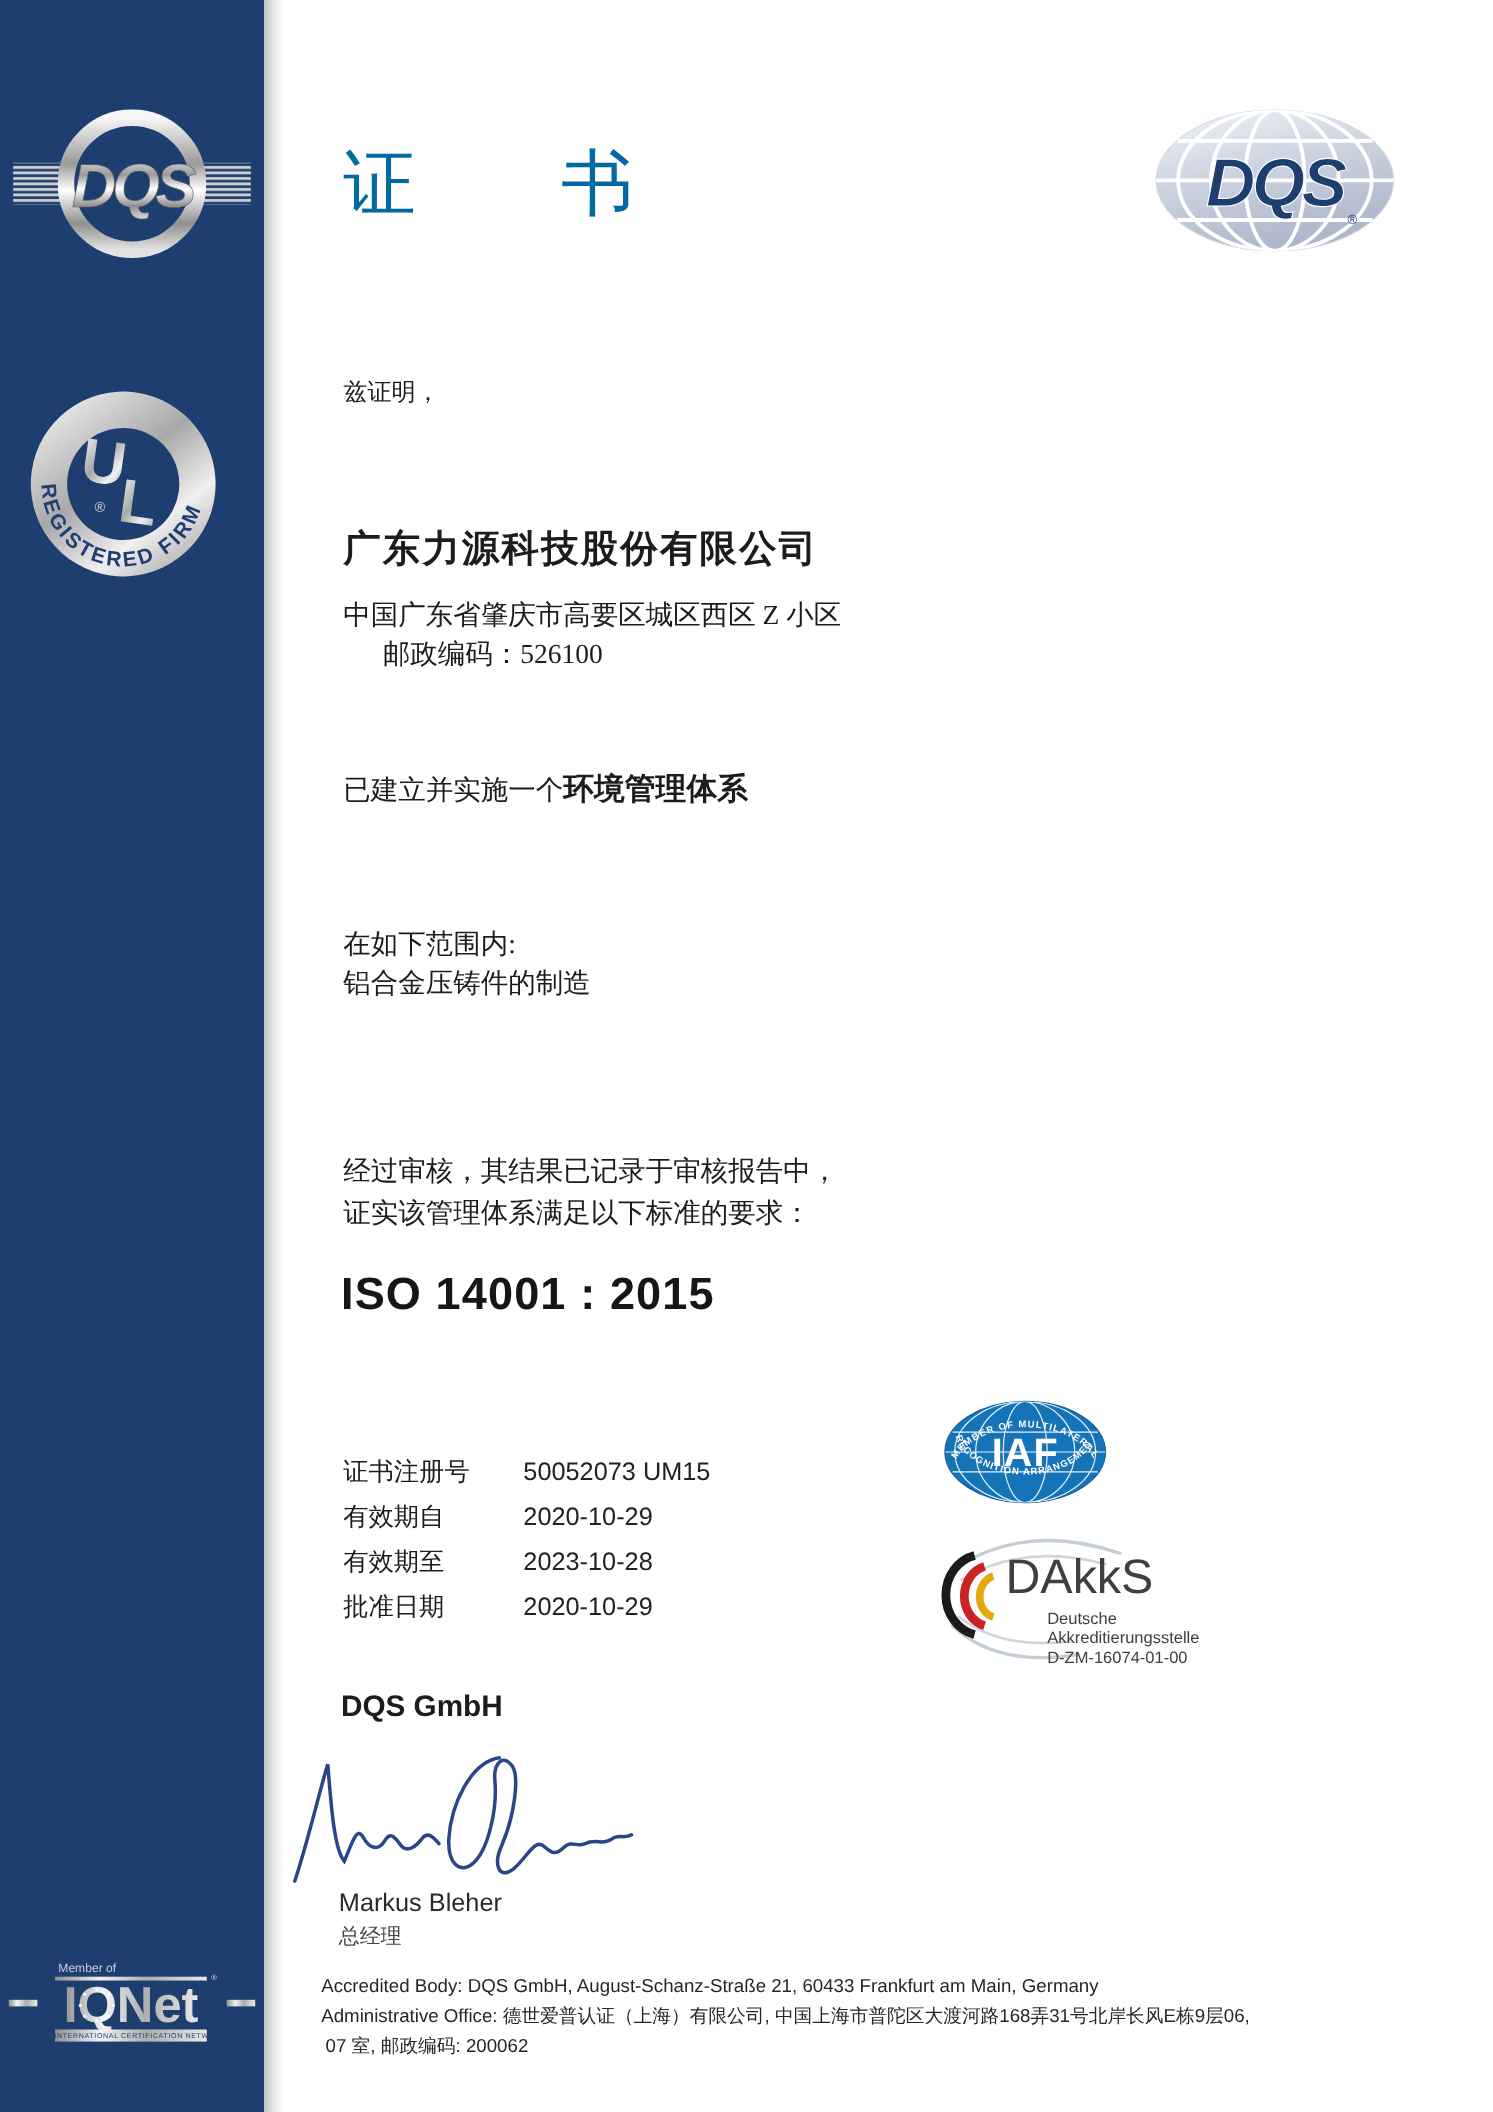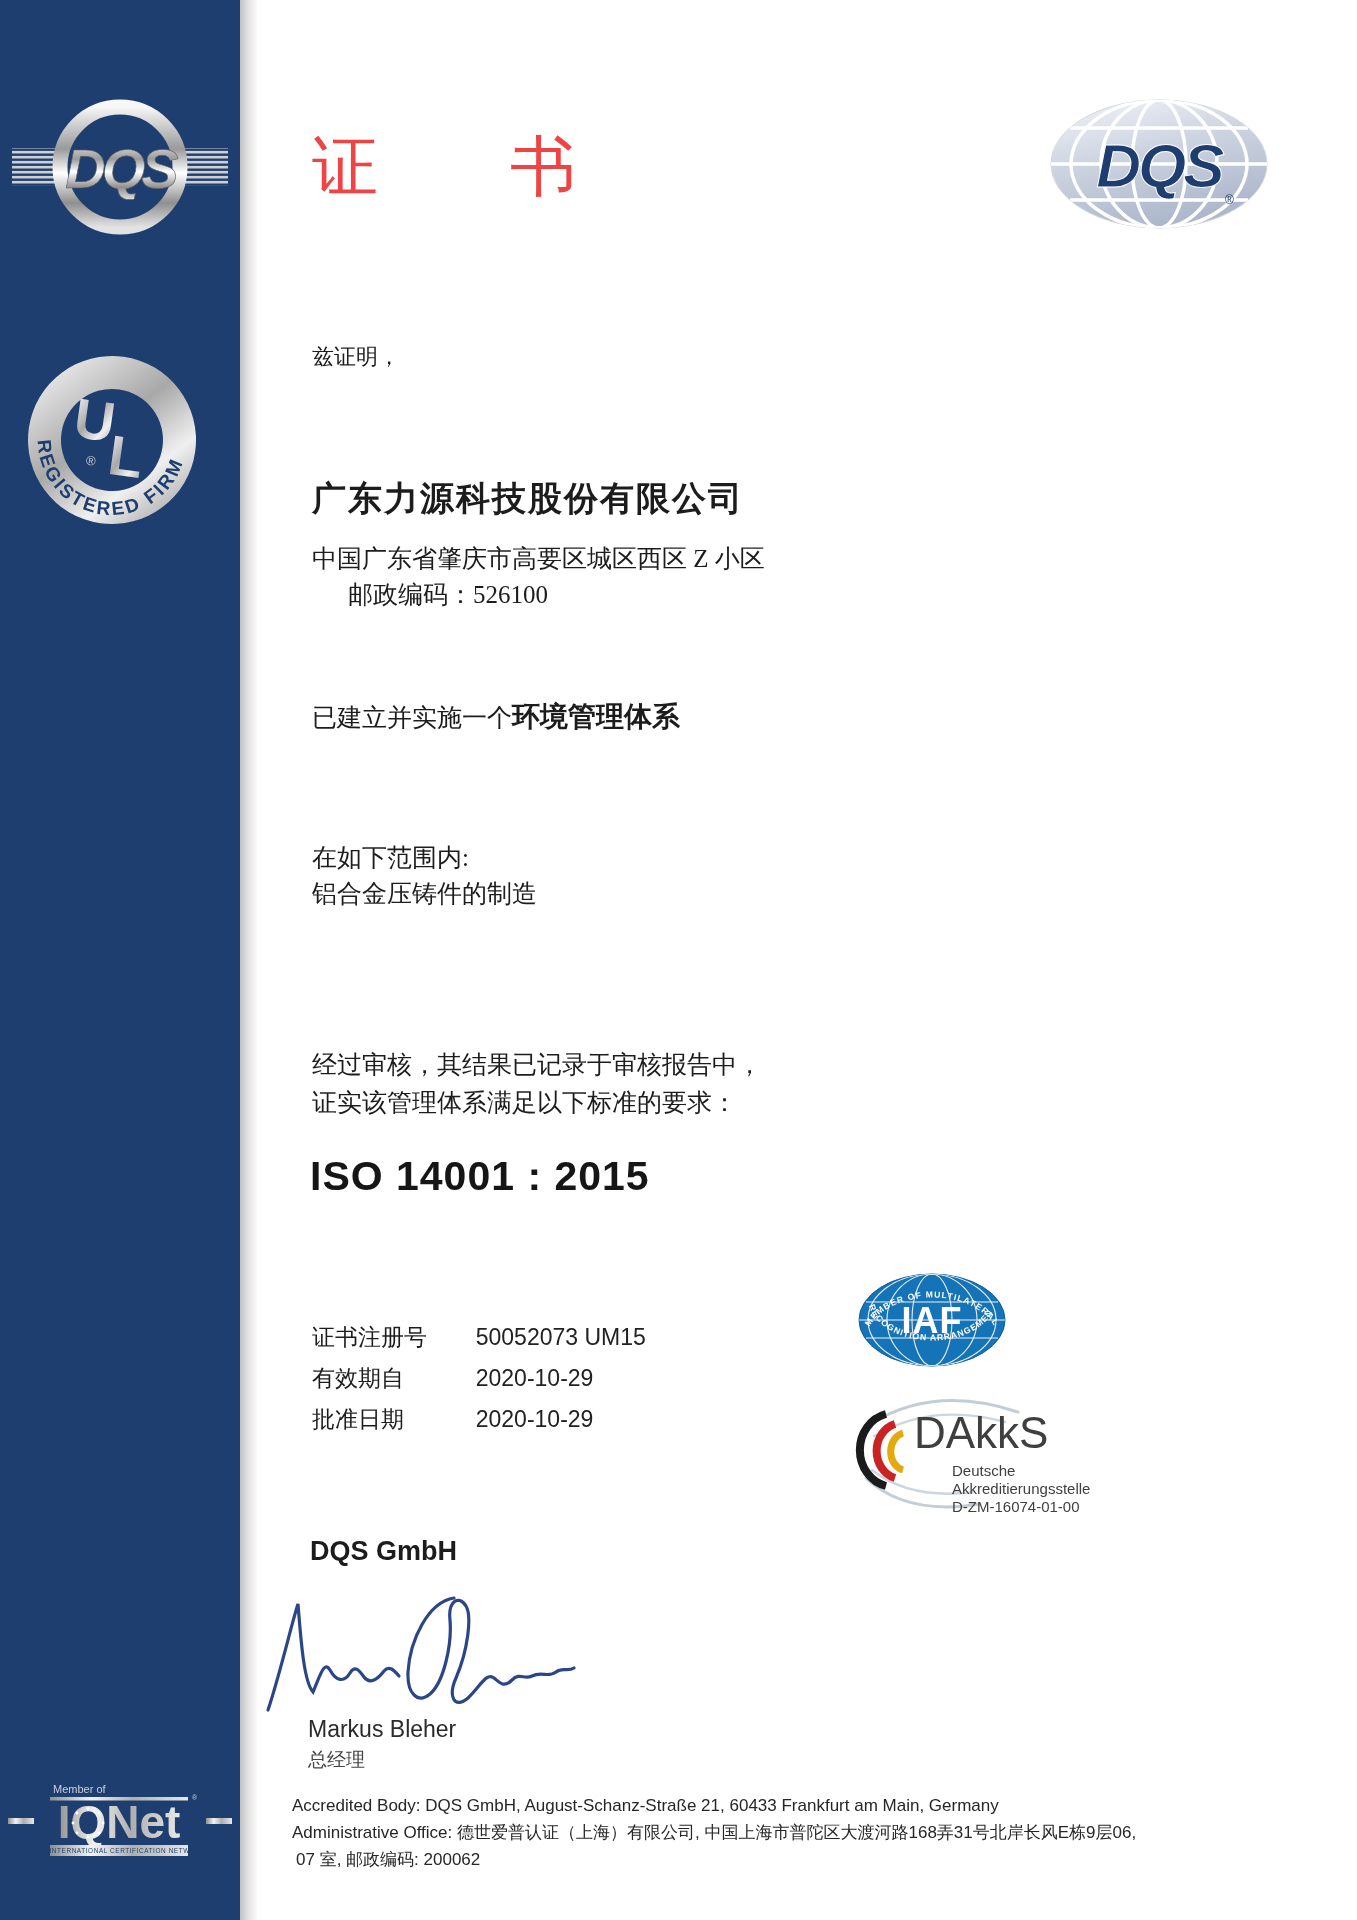--- a/index.html
+++ b/index.html
@@ -8,21 +8,21 @@
     background:#ffffff;
     font-family:"Liberation Serif","DejaVu Serif",serif;
     color:#1c1c1c;
   }
   .abs{position:absolute;}
   
   .band{left:0;top:0;width:240px;height:1920px;background:#1d3e6f;}
   .band-edge{left:240px;top:0;width:17px;height:1920px;
     background:linear-gradient(to right,#c2c2c2,#e7e7e7 55%,#fafafa);}
   
-  .title{left:312px;top:122px;font-size:66px;color:#ef4444;}
+  .title{left:312px;top:122px;font-size:66px;color:#0369a1;}
   .salutation{left:312px;top:342px;font-size:22px;}
   .company{left:312px;top:476px;font-size:34px;font-weight:600;letter-spacing:2px;}
   .addr1{left:312px;top:542px;font-size:25px;}
   .addr2{left:312px;top:578px;font-size:25px;margin-left:36px;}
   .statement{left:312px;top:698px;font-size:25px;}
   .statement .em{font-size:28px;font-weight:700;}
   .scope-intro{left:312px;top:841px;font-size:25px;}
   .scope{left:312px;top:877px;font-size:25px;}
   .audit1{left:312px;top:1048px;font-size:25px;}
   .audit2{left:312px;top:1086px;font-size:25px;}
@@ -164,20 +164,24 @@
 <div class="abs details">
   <div class="detail-row">
     <span class="detail-label">证书注册号</span>
     <span class="detail-value">50052073 UM15</span>
   </div>
   <div class="detail-row">
     <span class="detail-label">有效期自</span>
     <span class="detail-value">2020-10-29</span>
   </div>
   <div class="detail-row">
+    <span class="detail-label">有效期至</span>
+    <span class="detail-value">2023-10-28</span>
+  </div>
+  <div class="detail-row">
     <span class="detail-label">批准日期</span>
     <span class="detail-value">2020-10-29</span>
   </div>
 </div>
 
 <svg class="abs" style="left:856px;top:1272px;" width="152" height="97" viewBox="0 0 152 97">
   <defs>
       <clipPath id="iafClip">
         <ellipse cx="76" cy="48" rx="73" ry="46"></ellipse>
       </clipPath>

